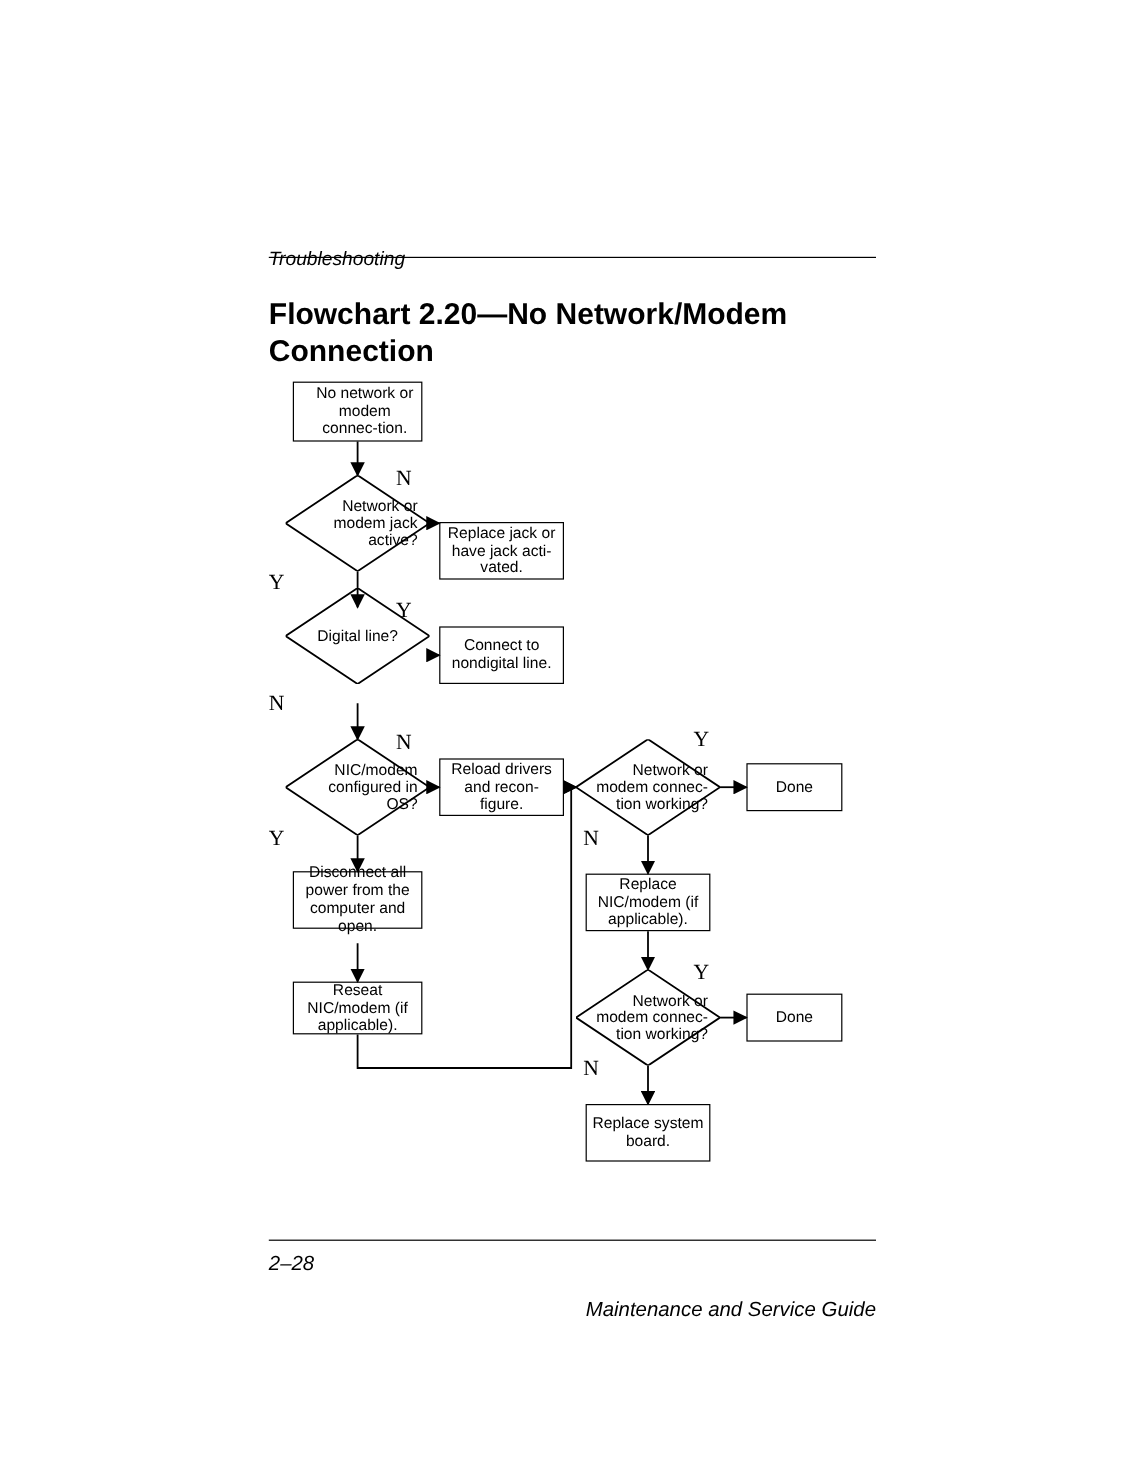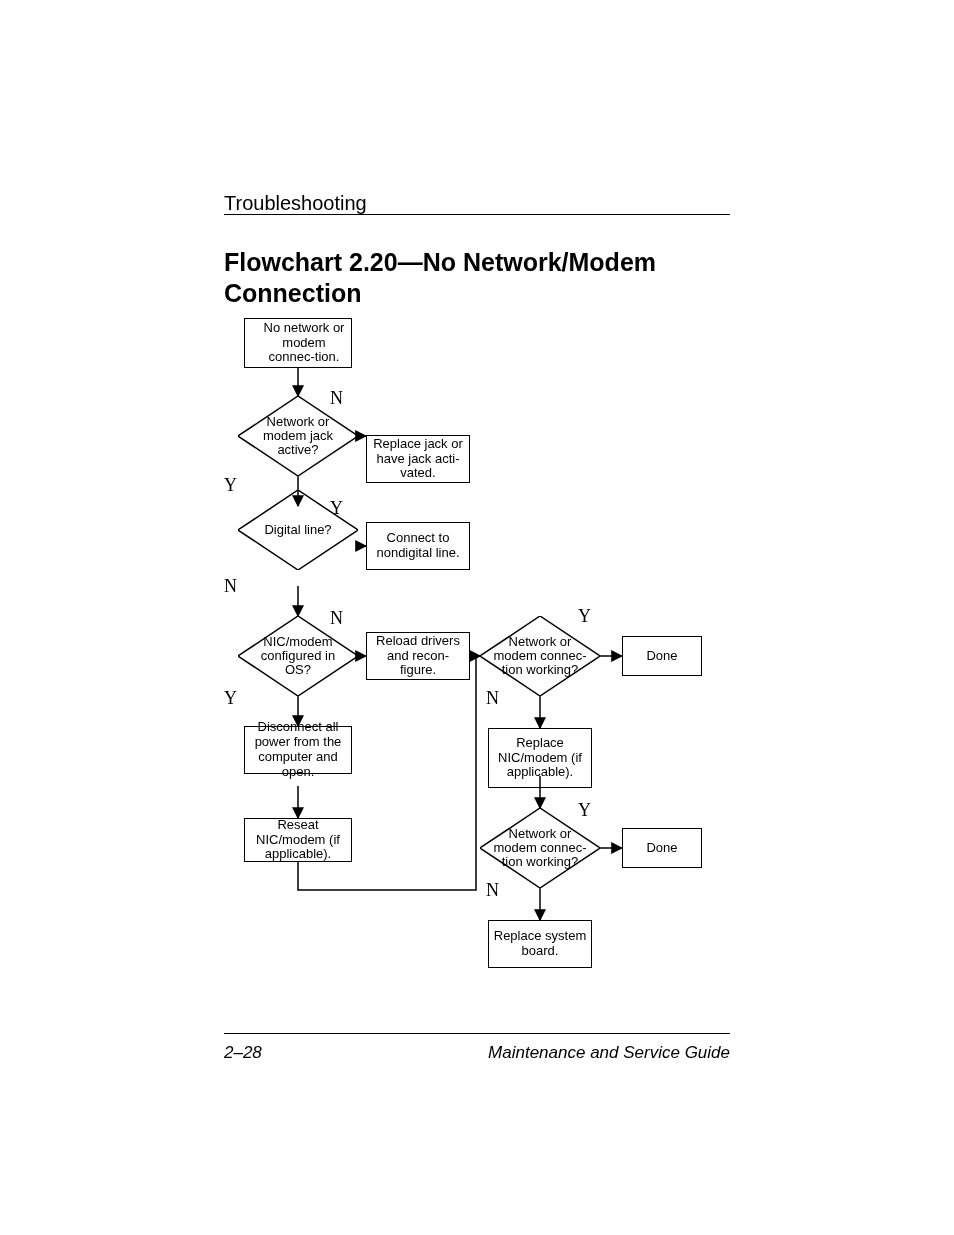--- a/index.html
+++ b/index.html
@@ -16,43 +16,44 @@
     background: #fff;
     color: #000;
   }
   .rule {
     position: absolute;
     background: #000;
   }
   .running-head {
     position: absolute;
     left: 224px;
-    top: 192px;
-    font-size: 20px;
+    top: 208px;
+    font-style: italic;
+    font-size: 16px;
   }
   .title {
     position: absolute;
     left: 224px;
     top: 247px;
     width: 520px;
     font-weight: bold;
     font-size: 25px;
     line-height: 1.25;
   }
   .footer-left {
     position: absolute;
     left: 224px;
     top: 1043px;
     font-style: italic;
     font-size: 17px;
   }
   .footer-right {
     position: absolute;
     right: 224px;
-    top: 1043px;
+    top: 1082px;
     font-style: italic;
     font-size: 17px;
   }
   .flow {
     position: absolute;
     left: 224px;
     top: 318px;
     width: 506px;
     height: 690px;
   }
@@ -80,21 +81,21 @@
     left: 0; top: 0;
     width: 100%;
     height: 100%;
   }
   .decision .dlabel {
     position: absolute;
     left: 0; top: 0; right: 0; bottom: 0;
     display: flex;
     align-items: center;
     justify-content: center;
-    text-align: center;
+    text-align: right;
     font-family: "Helvetica Neue", Helvetica, Arial, sans-serif;
     font-stretch: condensed;
     font-size: 13px;
     line-height: 1.1;
     padding: 0 10px;
   }
   .edge-label {
     position: absolute;
     font-family: "Times New Roman", Times, serif;
     font-size: 18px;
@@ -157,21 +158,21 @@
 
     <div class="decision" style="left:256px; top:298px; width:120px; height:80px;">
       <svg viewBox="0 0 120 80">
           <polygon points="60,0 120,40 60,80 0,40" fill="#fff" stroke="#000" stroke-width="1.5"></polygon>
         </svg>
       <div class="dlabel">Network or modem connec-tion working?</div>
     </div>
 
     <div class="box" style="left:398px; top:318px; width:80px; height:40px;">Done</div>
 
-    <div class="box" style="left:264px; top:410px; width:104px; height:60px;">Replace NIC/modem (if applicable).</div>
+    <div class="box" style="left:264px; top:410px; width:104px; height:48px;">Replace NIC/modem (if applicable).</div>
 
     <div class="decision" style="left:256px; top:490px; width:120px; height:80px;">
       <svg viewBox="0 0 120 80">
           <polygon points="60,0 120,40 60,80 0,40" fill="#fff" stroke="#000" stroke-width="1.5"></polygon>
         </svg>
       <div class="dlabel">Network or modem connec-tion working?</div>
     </div>
 
     <div class="box" style="left:398px; top:510px; width:80px; height:40px;">Done</div>
 

